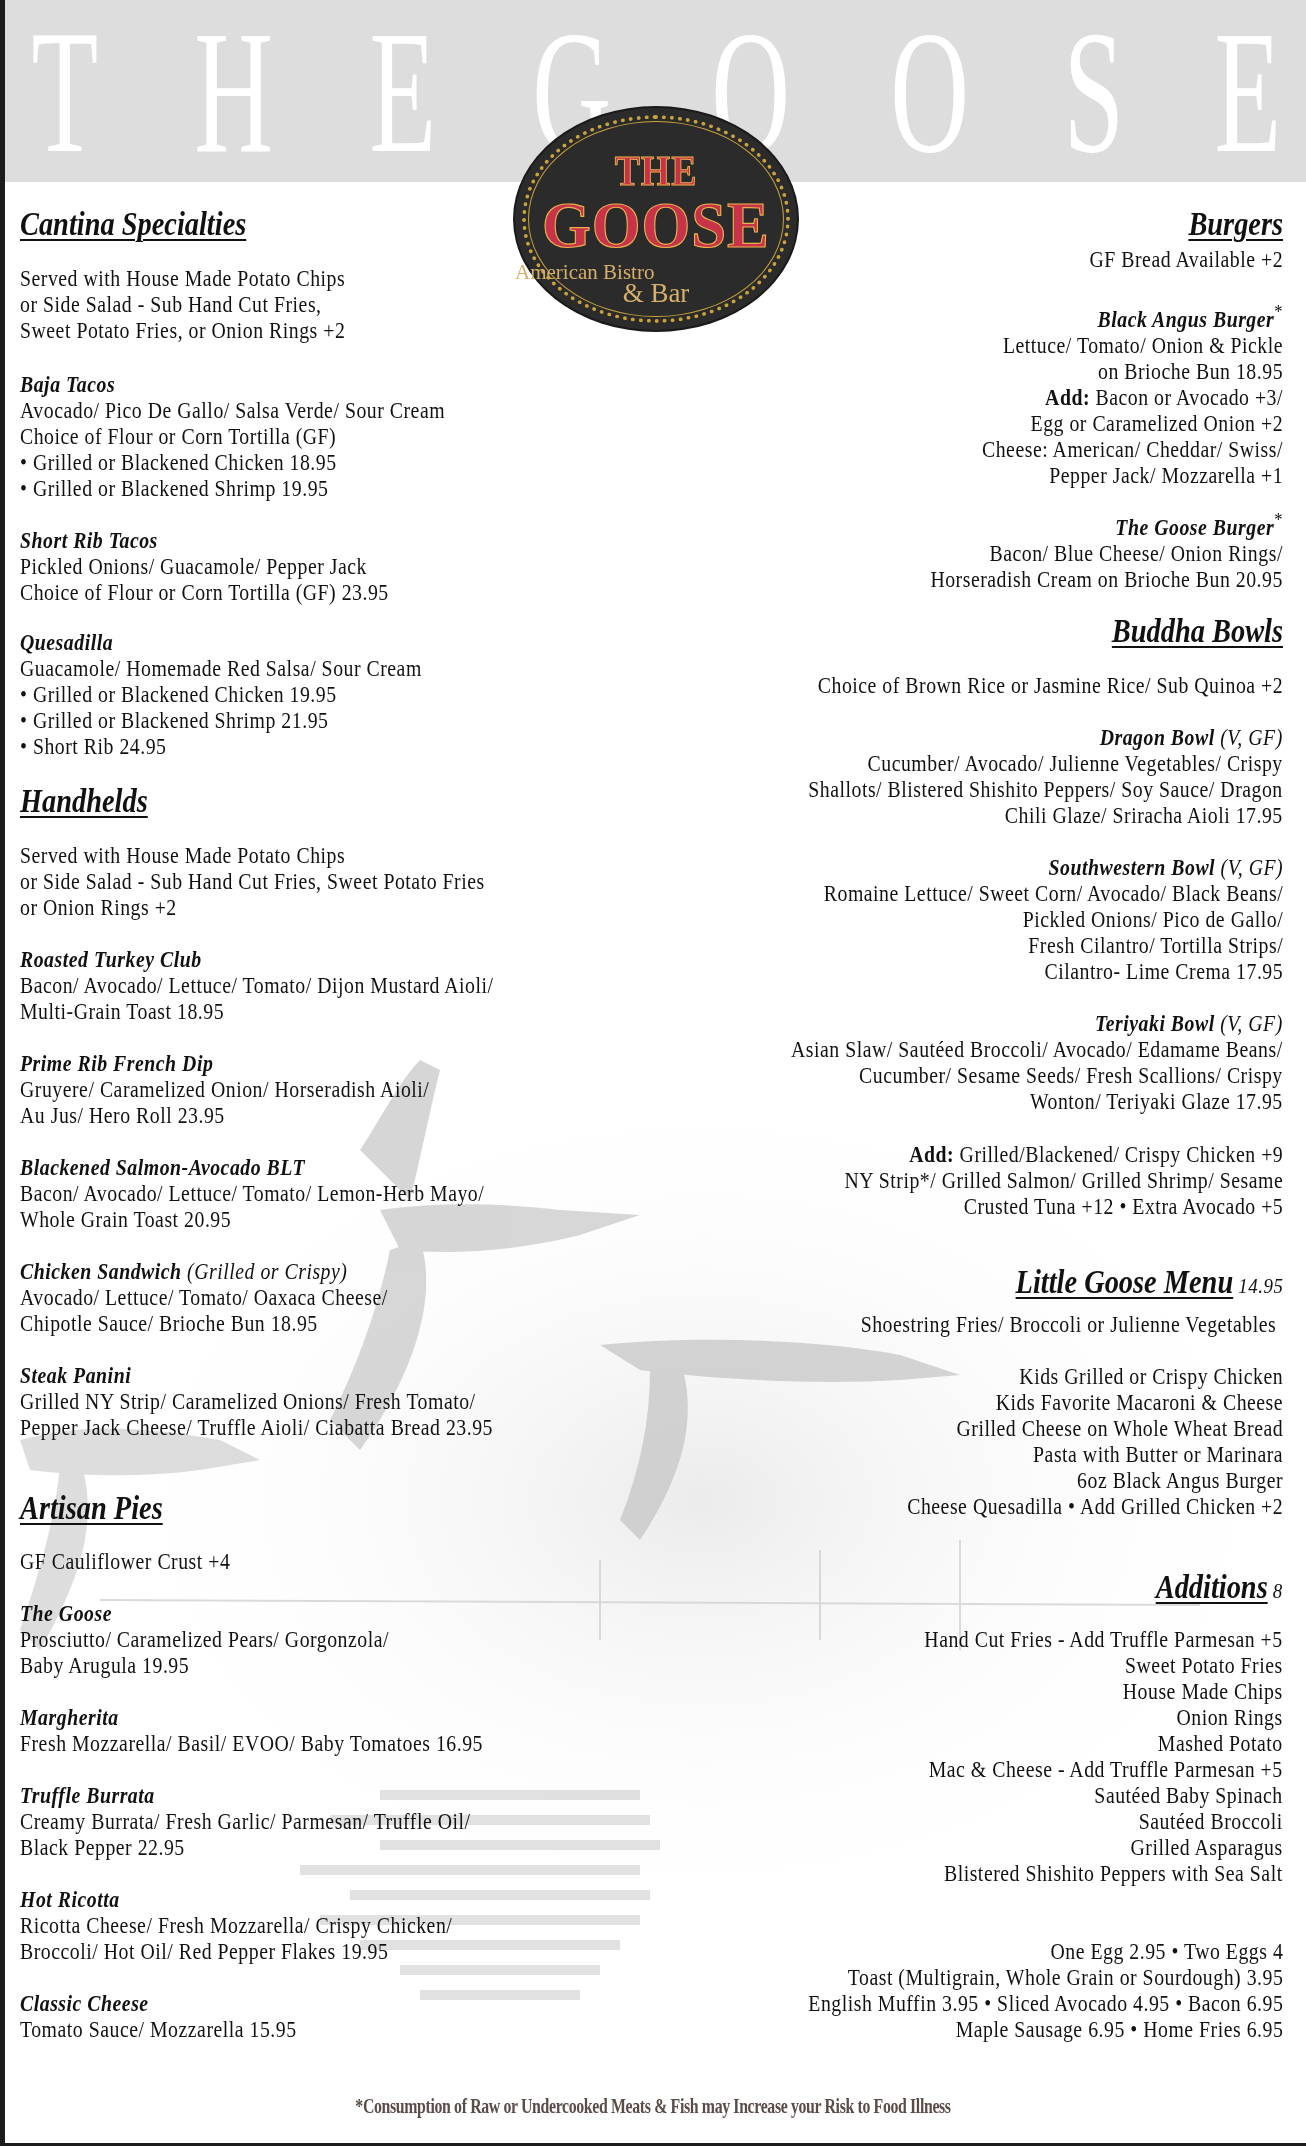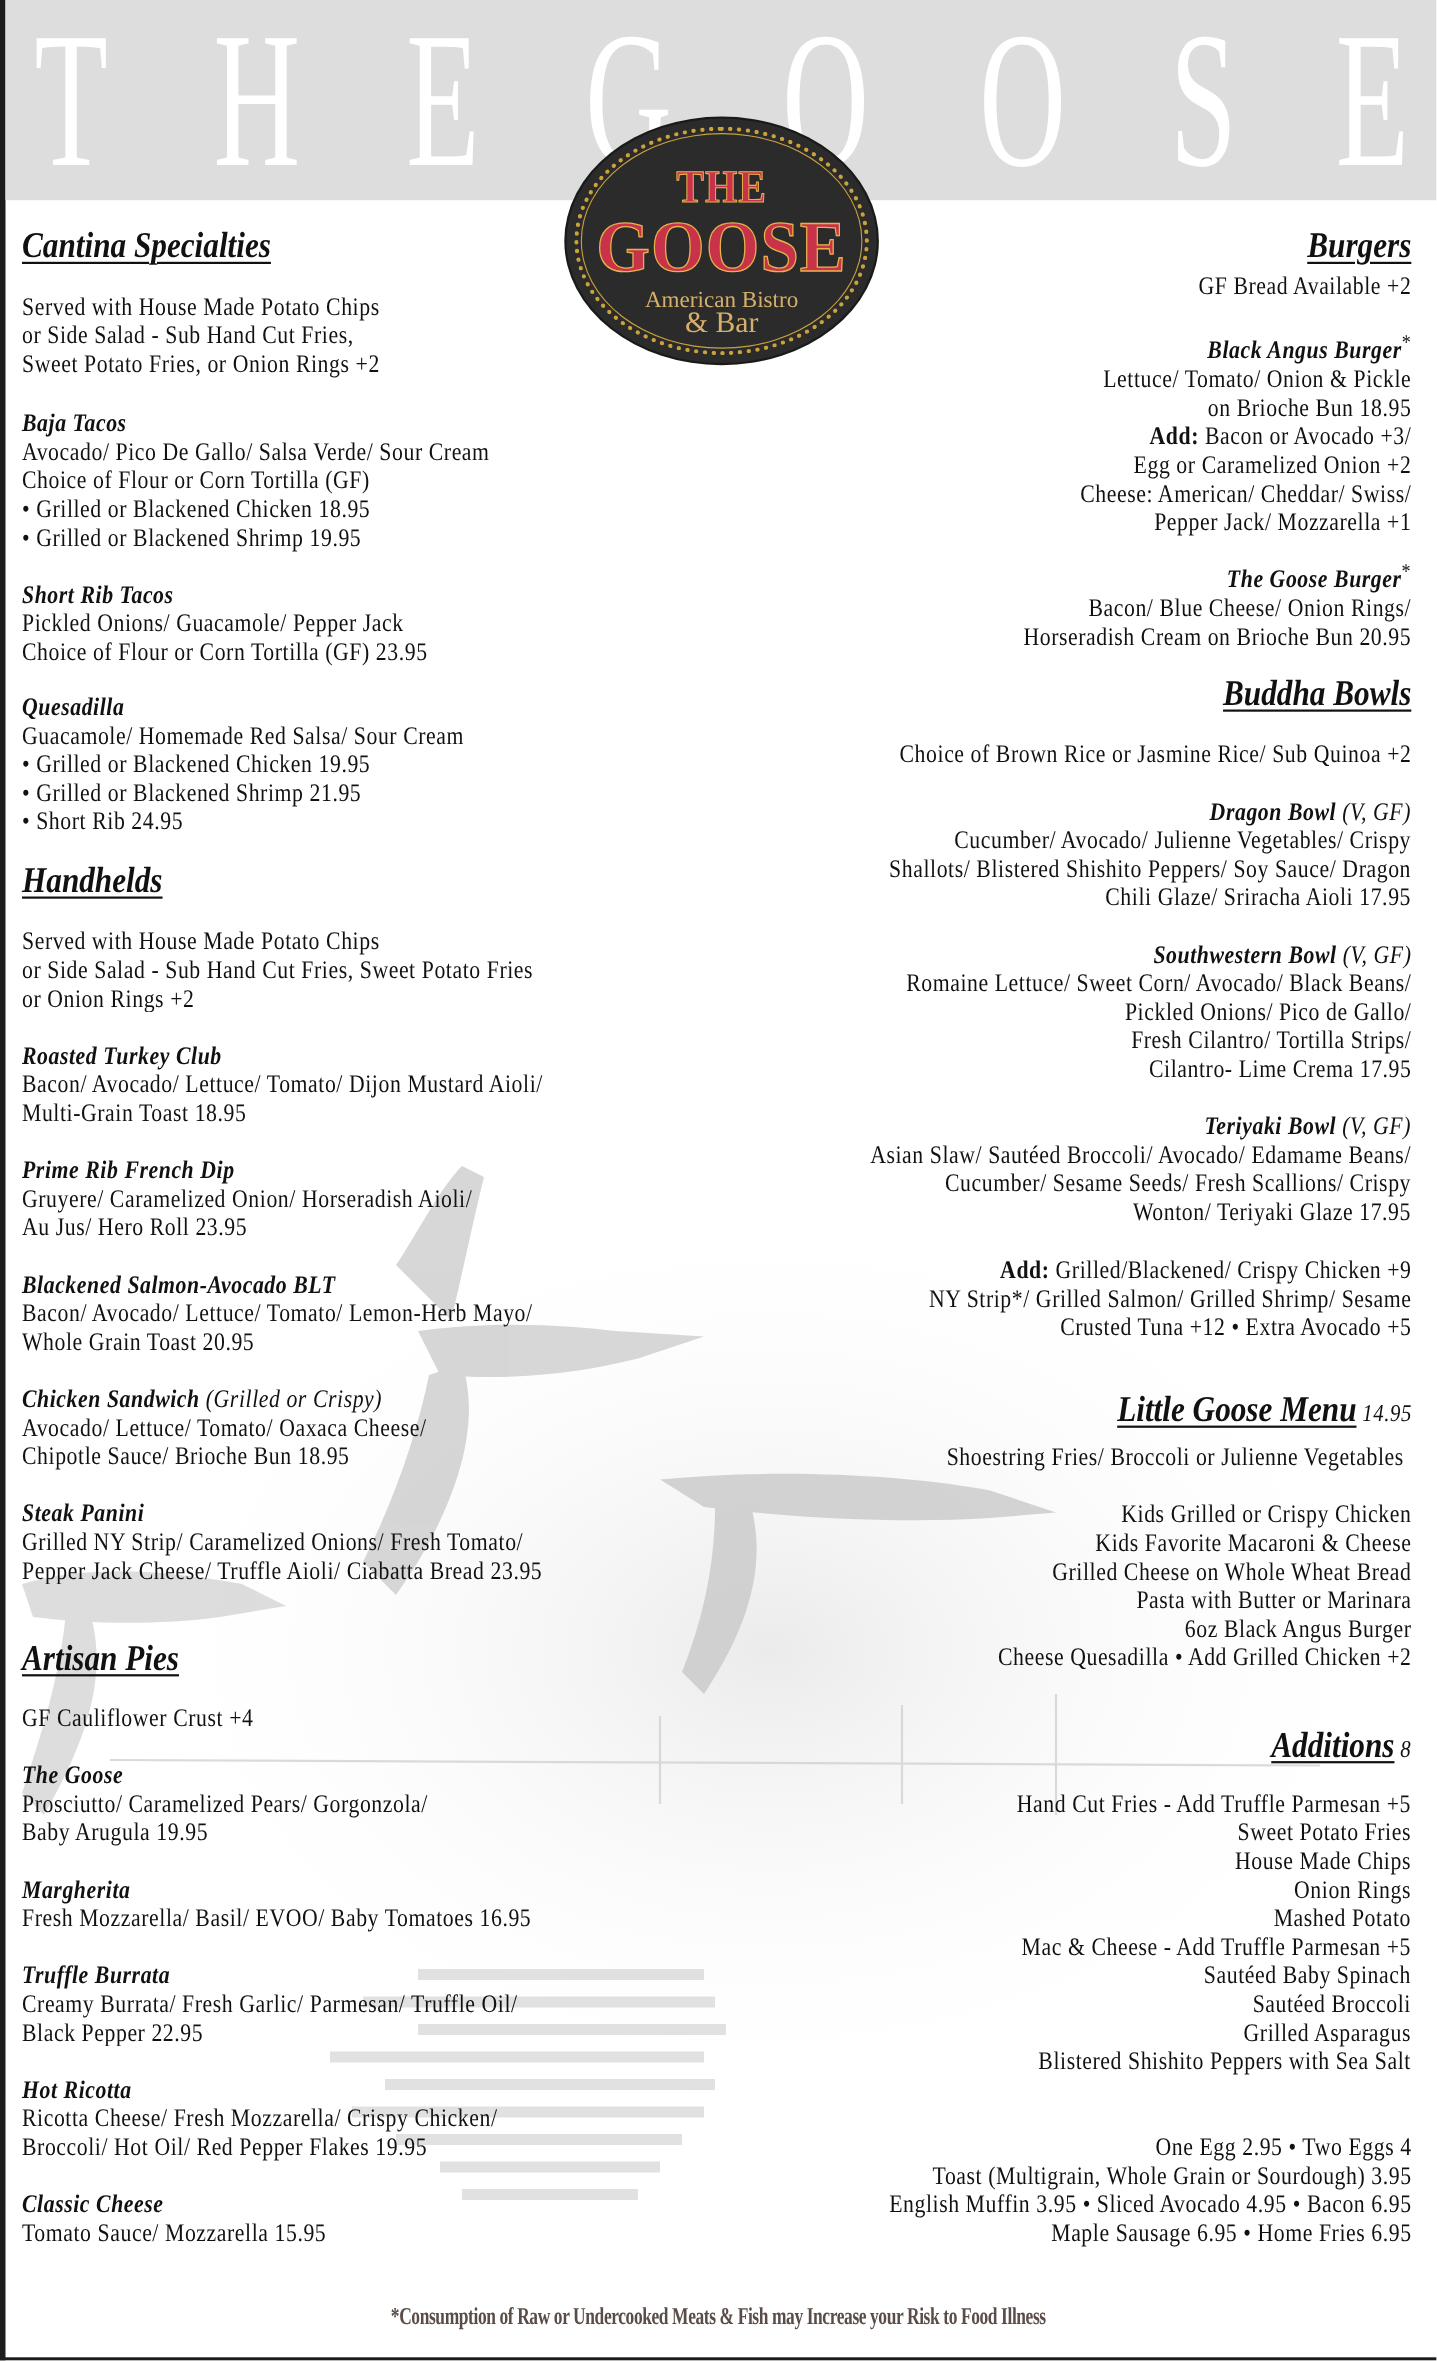--- a/index.html
+++ b/index.html
@@ -9,21 +9,21 @@
   .header-band{position:absolute;left:5px;top:0;width:1301px;height:182px;background:#dddddd;overflow:hidden;}
   .header-word{position:absolute;left:0;top:4px;width:1301px;display:flex;justify-content:space-between;padding:0 4px 0 6px;box-sizing:border-box;}
   .header-word span{font-family:"Liberation Serif",serif;color:#ffffff;font-size:176px;line-height:176px;display:inline-block;transform:scaleX(0.62);transform-origin:center;}
   .watermark{position:absolute;left:0;top:0;width:1306px;height:2146px;pointer-events:none;}
   .logo{position:absolute;left:515px;top:108px;width:282px;height:222px;}
   .logo .ring{position:absolute;inset:0;border-radius:50%;background:#2b2b2b;box-shadow:0 0 0 2px #1a1a1a;}
   .logo .dots{position:absolute;inset:7px;border-radius:50%;border:4px dotted #c9a23c;}
   .logo .inner{position:absolute;inset:13px;border-radius:50%;border:1.5px solid #c9a23c;}
   .logo .t1{position:absolute;left:0;right:0;top:42px;text-align:center;color:#c8334a;font-family:"Liberation Serif",serif;font-weight:bold;font-size:42px;line-height:42px;letter-spacing:1px;-webkit-text-stroke:1px #e7b24a;transform:scaleX(0.9);}
   .logo .t2{position:absolute;left:0;right:0;top:84px;text-align:center;color:#c8334a;font-family:"Liberation Serif",serif;font-weight:bold;font-size:66px;line-height:66px;letter-spacing:1px;-webkit-text-stroke:1.2px #e7b24a;transform:scaleX(0.95);}
-  .logo .t3{position:absolute;left:0;right:0;top:153px;text-align:center;color:#d6b06a;font-family:"Liberation Serif",serif;font-size:21px;line-height:22px;}
+  .logo .t3{position:absolute;left:0;right:0;top:153px;text-align:left;color:#d6b06a;font-family:"Liberation Serif",serif;font-size:21px;line-height:22px;}
   .logo .t4{position:absolute;left:0;right:0;top:174px;text-align:center;color:#d6b06a;font-family:Liberation Serif, serif;font-size:27px;line-height:22px;}
   .blk{position:absolute;font-size:23px;line-height:26px;white-space:nowrap;letter-spacing:0.6px;}
   .L{left:20px;transform:scaleX(0.86);transform-origin:left top;}
   .R{right:23px;text-align:right;transform:scaleX(0.86);transform-origin:right top;}
   .sec{font-style:italic;font-weight:bold;text-decoration:underline;text-decoration-thickness:2px;text-underline-offset:4px;font-size:33px;line-height:38px;letter-spacing:0;}
   .sec-note{font-style:italic;font-weight:normal;text-decoration:none;font-size:22px;display:inline-block;margin-left:6px;}
   .item-name{font-style:italic;font-weight:bold;}
   .item-tag{font-style:italic;font-weight:normal;}
   .b{font-weight:bold;}
   .line{display:block;}

